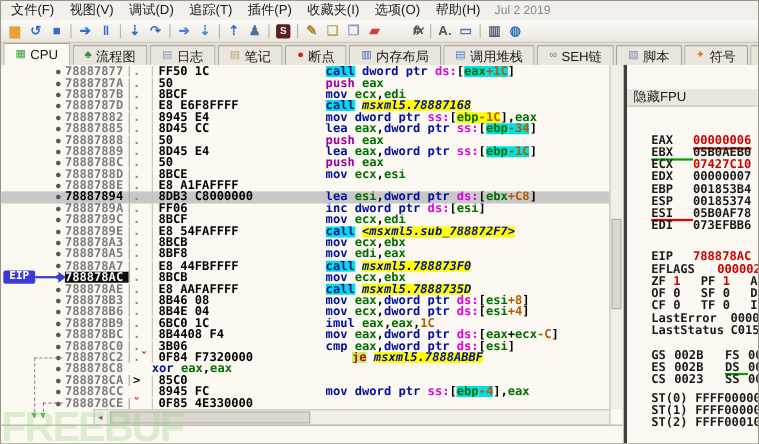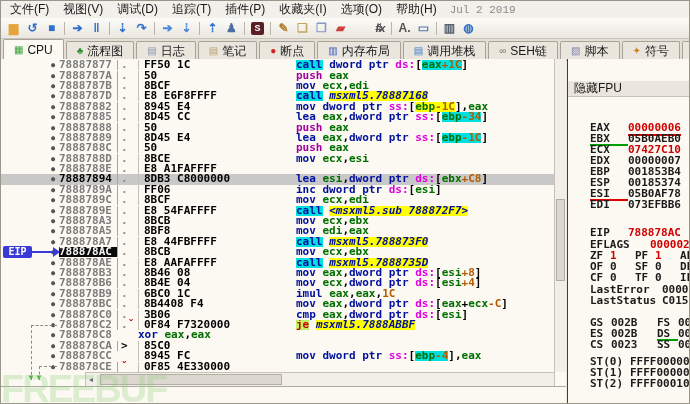--- a/index.html
+++ b/index.html
@@ -2,61 +2,61 @@
 <html><head>
 <meta charset="utf-8">
 <style>
   html,body{margin:0;padding:0;}
   #app{position:relative;width:690px;height:404px;background:#ece8de;overflow:hidden;
        font-family:"Liberation Sans",sans-serif;font-size:12px;color:#1a1a1a;
        border:1px solid #9a968c;box-sizing:border-box;}
   
   .menubar{height:17px;display:flex;align-items:center;background:#f2f0ea;padding-left:2px;}
   .mitem{padding:1px 7px;white-space:nowrap;}
-  .builddate{color:#8a8a8a;font-family:Liberation Mono, monospace;font-size:11px;padding-left:6px;}
+  .builddate{color:#8a8a8a;font-family:Liberation Sans, sans-serif;font-size:11px;padding-left:6px;}
   
   .toolbar{height:20px;display:flex;align-items:center;background:linear-gradient(#fcfbf8,#eae7df);
            border-bottom:1px solid #c9c5bb;padding-left:3px;}
   .tbtn{width:19px;height:17px;display:flex;align-items:center;justify-content:center;
         font-size:12px;font-weight:bold;}
   .tsep{width:1px;height:13px;background:#b8b4aa;margin:0 3px;}
   .ic-s{background:#5a1f22;color:#fff;font-size:9px;width:13px;height:13px;line-height:13px;
         text-align:center;border-radius:2px;}
   .ic-fx{font-style:italic;font-size:11px;color:#444;margin-left:42px;}
   
   .tabbar{height:21px;display:flex;align-items:flex-end;background:#e3dfd5;
           border-bottom:1px solid #a7a399;overflow:hidden;white-space:nowrap;}
   .tab{display:flex;align-items:center;gap:4px;height:18px;padding:0 10px;
        border:1px solid #a7a399;border-bottom:none;border-radius:2px 2px 0 0;
        background:#eae6dd;margin-left:2px;flex:none;}
   .tab.active{background:#fbf9f1;height:20px;margin-bottom:-1px;border-bottom:1px solid #fbf9f1;}
   .tabicon{font-size:10px;line-height:10px;}
   
   .disasm{position:absolute;left:0;top:58px;width:565px;bottom:0;background:#fbf9f1;overflow:hidden;}
   .regs{position:absolute;left:566px;top:58px;right:0;bottom:0;background:#fbf9f1;
-        border-left:1px solid #404040;overflow:hidden;
+        border-left:3px solid #404040;overflow:hidden;
         font:bold 11px/11px "DejaVu Sans Mono",monospace;white-space:pre;}
   
   .rows{position:absolute;left:0;top:1px;right:11px;height:313px;overflow:hidden;
         font:bold 11px/10px "DejaVu Sans Mono",monospace;}
   .drow{display:flex;height:10.4px;align-items:center;white-space:pre;}
   .drow.sel{background:#c8c8c8;}
   .mg{width:46px;flex:none;}
   .bp{width:12px;flex:none;color:#565656;font-size:7px;text-align:center;}
   .addr{width:58px;flex:none;color:#7c7c7c;}
   .drow.sel .addr{color:#000;}
   .addr.eipaddr{background:#0a0a0a;color:#f6f6f6;}
   .brk{width:17px;flex:none;color:#8a8a8a;border-left:1px solid #a9a59b;padding-left:3px;}
   .jm-red{color:#d00000;} .jm-gt{color:#111;}
   .bytes{width:152px;flex:none;color:#000;border-left:1px solid #c4c0b6;padding-left:5px;}
   .instr{flex:1;overflow:hidden;}
   .tk{white-space:pre;}
   .pl{color:#000;} .mn{color:#000f9c;} .pu{color:#a000a0;} .rg{color:#006e00;}
   .nm{color:#b45a00;} .sg{color:#e000e0;}
-  .cl{color:#000f9c;background:#00e0e0;} .jy{color:#d00000;background:#bef264;}
+  .cl{color:#000f9c;background:#00e0e0;} .jy{color:#d00000;background:#bef264;margin-left:24px;}
   .tg{color:#000f9c;background:#ffff00;font-style:italic;}
   .cb{background:#00e0e0;} .yb{background:#ffff00;}
   
   .eiplabel{position:absolute;left:2px;top:187px;width:29px;height:12px;background:#3a3ad8;
             color:#fff;font:bold 10px/12px "DejaVu Sans Mono",monospace;text-align:center;
             border-radius:2px;z-index:3;}
   .eipline{position:absolute;left:31px;top:192px;width:21px;height:2px;background:#3a3ad8;z-index:3;}
   .eiphead{position:absolute;left:52px;top:188px;width:0;height:0;border-left:7px solid #3a3ad8;
            border-top:5px solid transparent;border-bottom:5px solid transparent;z-index:3;}
   .vdash{position:absolute;border-left:1px dashed #8f8b81;width:0;z-index:2;}

